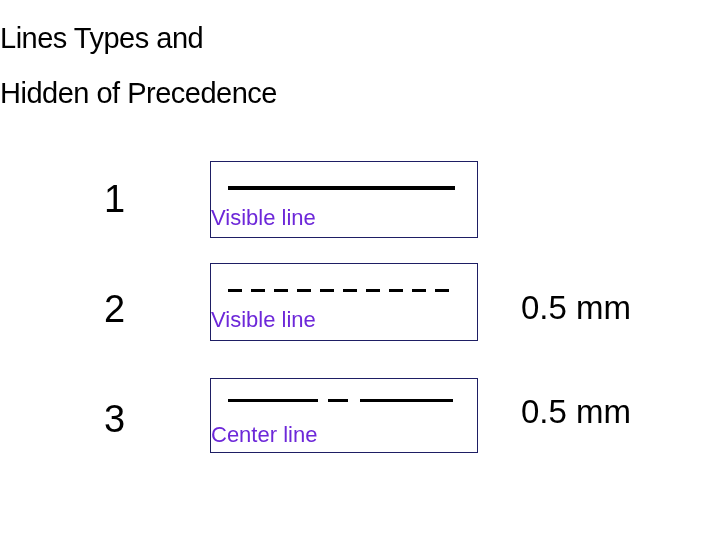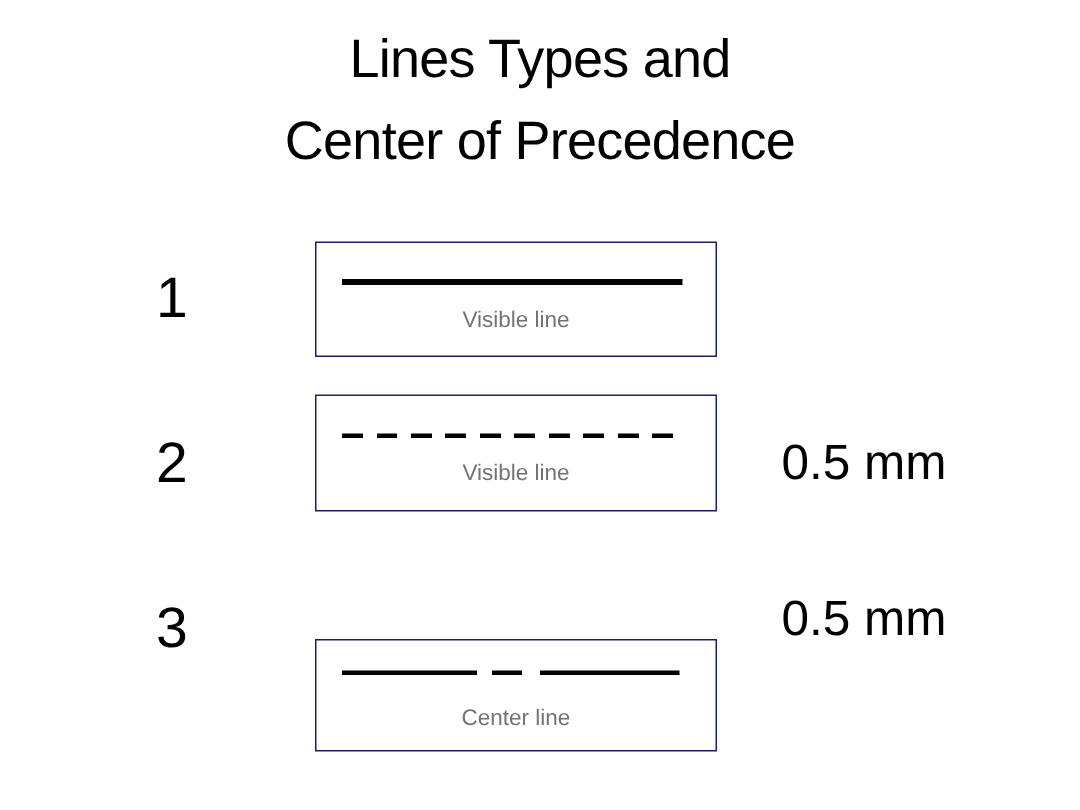--- a/index.html
+++ b/index.html
@@ -13,22 +13,21 @@
     width: 720px;
     height: 540px;
     background: #ffffff;
     overflow: hidden;
   }
   .title {
     position: absolute;
     top: 11px;
     left: 0;
     width: 720px;
-    text-align: center;
-    font-size: 36px;
+    font-size: 29px;
     line-height: 55px;
     letter-spacing: -0.5px;
     color: #000000;
     font-weight: 400;
   }
   .order-number {
     position: absolute;
     left: 104px;
     font-size: 38px;
     line-height: 38px;
@@ -41,21 +40,21 @@
   .line-box {
     position: absolute;
     left: 210px;
     width: 268px;
     box-sizing: border-box;
     border: 1.5px solid #1e1e64;
     background: #ffffff;
   }
   .box-1 { top: 161px; height: 77px; }
   .box-2 { top: 263px; height: 78px; }
-  .box-3 { top: 378px; height: 75px; margin-top: 48px; }
+  .box-3 { top: 378px; height: 75px; }
 
   .line-sample { position: absolute; left: 17px; }
   .line-visible {
     top: 24px;
     width: 227px;
     height: 4px;
     background: #000000;
   }
   .line-hidden {
     top: 25px;
@@ -75,43 +74,42 @@
   .seg { background: #000000; height: 3px; }
   .seg-long-a { width: 90px; }
   .seg-short  { width: 20px; margin-left: 10px; margin-right: 12px; }
   .seg-long-b { width: 93px; }
 
   .line-caption {
     position: absolute;
     top: 43px;
     left: 0;
     width: 100%;
-    text-align: center;
-    font-size: 15px;
-    color: #737373;
+    font-size: 22px;
+    color: #6d28d9;
   }
   .thickness {
     position: absolute;
     left: 521px;
     font-size: 33px;
     line-height: 36px;
     color: #000000;
   }
   .th-1 { top: 191px; }
   .th-2 { top: 290px; }
   .th-3 { top: 394px; }
 </style>
 </head>
 <body>
 
 <div class="slide">
 
   <div class="title">
     <div>Lines Types and</div>
-    <div>Center of Precedence</div>
+    <div>Hidden of Precedence</div>
   </div>
 
   <div class="order-number num-1">1</div>
   <div class="line-box box-1">
     <div class="line-sample line-visible"></div>
     <div class="line-caption">Visible line</div>
   </div>
 
   <div class="order-number num-2">2</div>
   <div class="line-box box-2">

